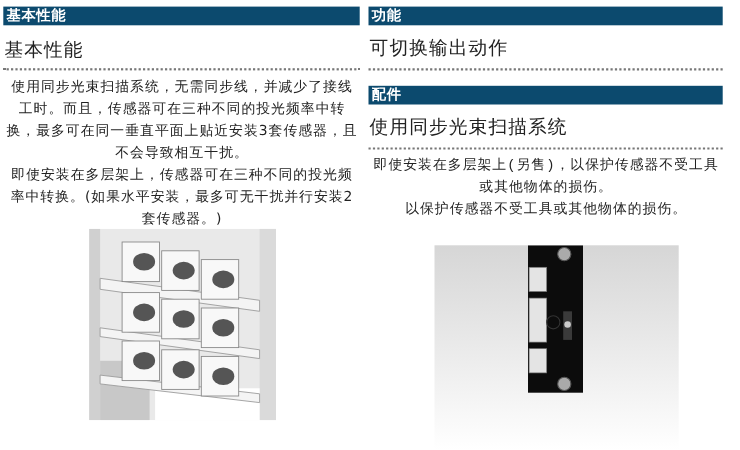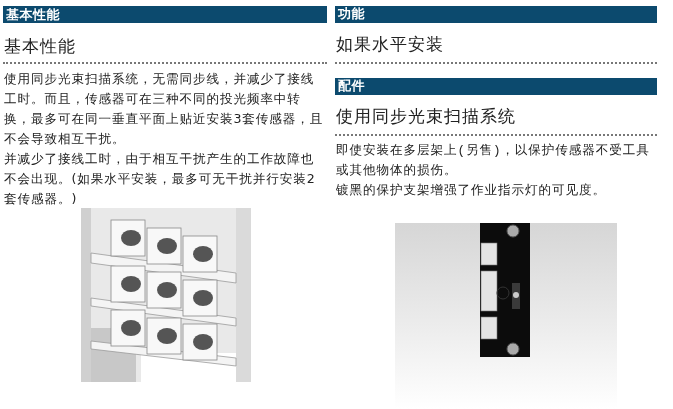--- a/index.html
+++ b/index.html
@@ -7,37 +7,37 @@
          font-family:"DejaVu Sans", "Liberation Sans", sans-serif; color:#1a1a1a; }
   .col { position:absolute; top:0; }
   .col-left { left:3px; width:324px; }
   .col-right { left:335px; width:322px;font-family:Liberation Mono, monospace; }
   .section-bar { background:#0c4a6e; color:#fff; font-weight:bold; font-size:13px;
                  height:17px; line-height:17px; padding-left:3px; letter-spacing:0.5px; }
   .sub-title { font-size:17px; color:#222; margin-top:12px; height:22px; line-height:22px;
                padding-left:1px; letter-spacing:1px; }
   .dots { height:0; border-bottom:2px dotted #777; margin-top:5px; }
   .body-text { font-size:12.6px; line-height:20px; margin-top:5px; color:#222;
-               letter-spacing:0.9px; padding-left:1px; }
+               letter-spacing:0.9px; padding-left:1px;text-align:center; }
   .body-text p { margin:0; }
   .img-left { position:absolute; left:81px; top:208px; width:170px; height:174px; }
   .img-right { position:absolute; left:395px; top:223px; width:222px; height:186px;
                background:linear-gradient(#d6d6d6 0%, #ececec 55%, #fff 100%); }
 </style>
 </head>
 <body>
 
 <div class="col col-left">
   <div style="height:6px"></div>
   <div class="section-bar">基本性能</div>
   <div class="sub-title">基本性能</div>
   <div class="dots"></div>
   <div class="body-text">
     <p>使用同步光束扫描系统，无需同步线，并减少了接线工时。而且，传感器可在三种不同的投光频率中转换，最多可在同一垂直平面上贴近安装3套传感器，且不会导致相互干扰。</p>
-    <p>并减少了接线工时，由于相互干扰产生的工作故障也不会出现。(如果水平安装，最多可无干扰并行安装2套传感器。)</p>
+    <p>即使安装在多层架上，传感器可在三种不同的投光频率中转换。(如果水平安装，最多可无干扰并行安装2套传感器。)</p>
   </div>
 </div>
 
 <div class="img-left">
   <svg width="170" height="174" viewBox="0 0 170 174">
     <rect x="0" y="0" width="170" height="174" fill="#e9e9e9"></rect>
     <rect x="0" y="0" width="10" height="174" fill="#d0d0d0"></rect>
     <rect x="155" y="0" width="15" height="174" fill="#dadada"></rect>
     <rect x="10" y="120" width="45" height="54" fill="#c8c8c8"></rect>
     <rect x="60" y="145" width="95" height="29" fill="#fff"></rect>
@@ -67,29 +67,29 @@
       <ellipse cx="50" cy="120" rx="10" ry="8"></ellipse>
         <ellipse cx="86" cy="128" rx="10" ry="8"></ellipse>
         <ellipse cx="122" cy="134" rx="10" ry="8"></ellipse>
     </g>
   </svg>
 </div>
 
 <div class="col col-right">
   <div style="height:6px"></div>
   <div class="section-bar">功能</div>
-  <div class="sub-title">如果水平安装</div>
+  <div class="sub-title">可切换输出动作</div>
   <div class="dots"></div>
   <div style="height:14px"></div>
   <div class="section-bar">配件</div>
   <div class="sub-title">使用同步光束扫描系统</div>
   <div class="dots"></div>
   <div class="body-text">
     <p>即使安装在多层架上(另售)，以保护传感器不受工具或其他物体的损伤。</p>
-    <p>镀黑的保护支架增强了作业指示灯的可见度。</p>
+    <p>以保护传感器不受工具或其他物体的损伤。</p>
   </div>
 </div>
 
 <div class="img-right">
   <svg width="222" height="186" viewBox="0 0 222 186" style="position:absolute;left:0;top:0">
     <rect x="85" y="0" width="50" height="134" fill="#0c0c0c"></rect>
     <circle cx="118" cy="8" r="6" fill="#aaa" stroke="#555"></circle>
     <circle cx="118" cy="126" r="6" fill="#aaa" stroke="#555"></circle>
     <g fill="#e4e4e4" stroke="#777" stroke-width="0.6">
       <rect x="86" y="20" width="16" height="22"></rect>

